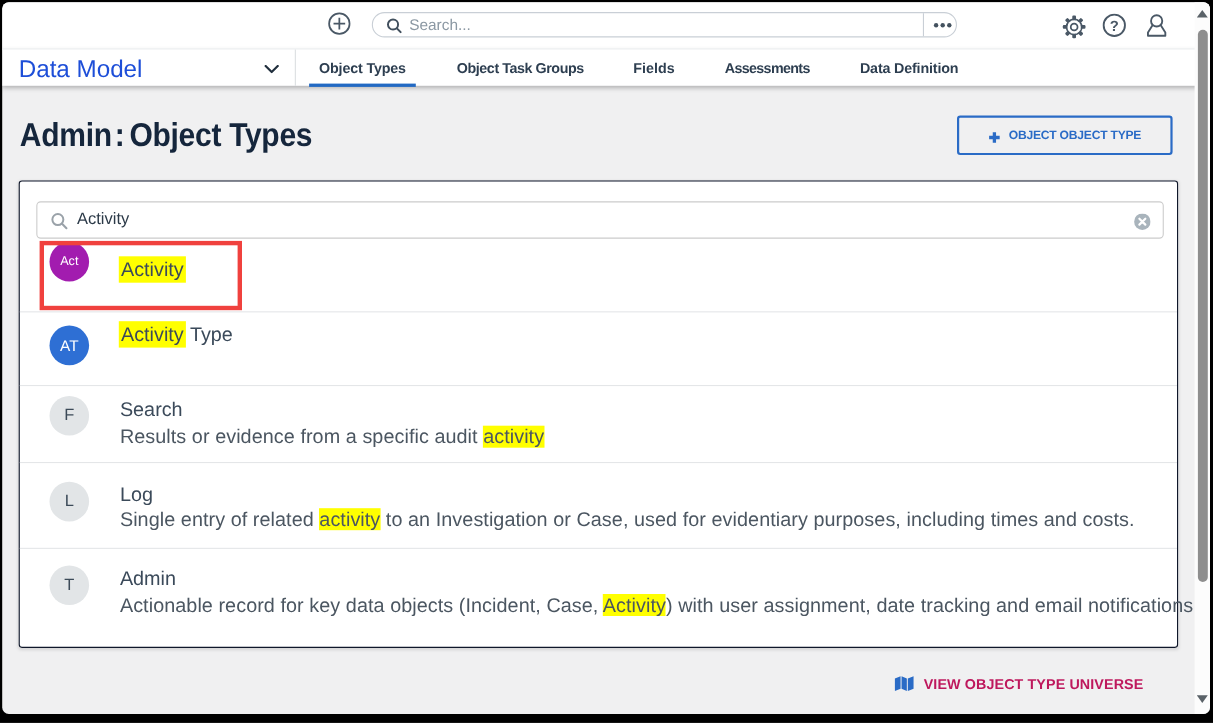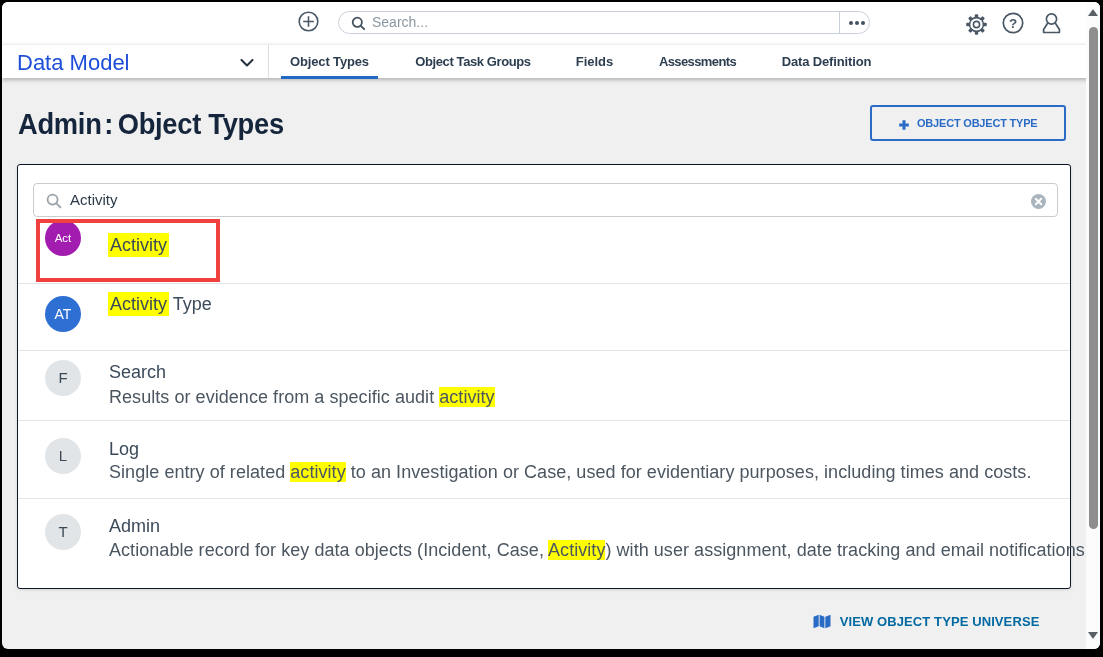--- a/index.html
+++ b/index.html
@@ -50,21 +50,21 @@
     text-align:center; color:#fff; }
   .avatar.gray { background:#e2e5e7; color:#3c4a58; }
   .title { position:absolute; left:91px; font-size:18px; line-height:23px; color:#3b4a5a; white-space:nowrap; }
   .desc  { position:absolute; left:91px; font-size:18px; line-height:18px; color:#4b5661; letter-spacing:0.05px; white-space:nowrap; }
   .hl { background:#ffff00; }
   .title .hl { padding:2px; margin:0 -1px; }
   #redbox { position:absolute; left:18px; top:54px; width:184px; height:63px;
     border:4px solid #f0413e; }
 
   
-  #maplink { position:absolute; left:811px; top:609px; height:22px; color:#0369a1;
+  #maplink { position:absolute; left:811px; top:609px; height:22px; color:#be185d;
     font-size:13px; font-weight:700; letter-spacing:0.1px; line-height:22px; }
 
   
   #sbtrack { position:absolute; left:1084px; top:0; width:14px; height:647px; background:#fcfcfc; z-index:9; }
   #sbthumb { position:absolute; left:3px; top:25px; width:9px; height:502px; background:#8e8e8e; border-radius:4.5px; }
   .tri-up { position:absolute; left:2px; top:7px; width:0; height:0;
     border-left:5px solid transparent; border-right:5px solid transparent; border-bottom:7px solid #5a6268; }
   .tri-down { position:absolute; left:2px; top:630px; width:0; height:0;
     border-left:5px solid transparent; border-right:5px solid transparent; border-top:7px solid #5a6268; }
 </style>

